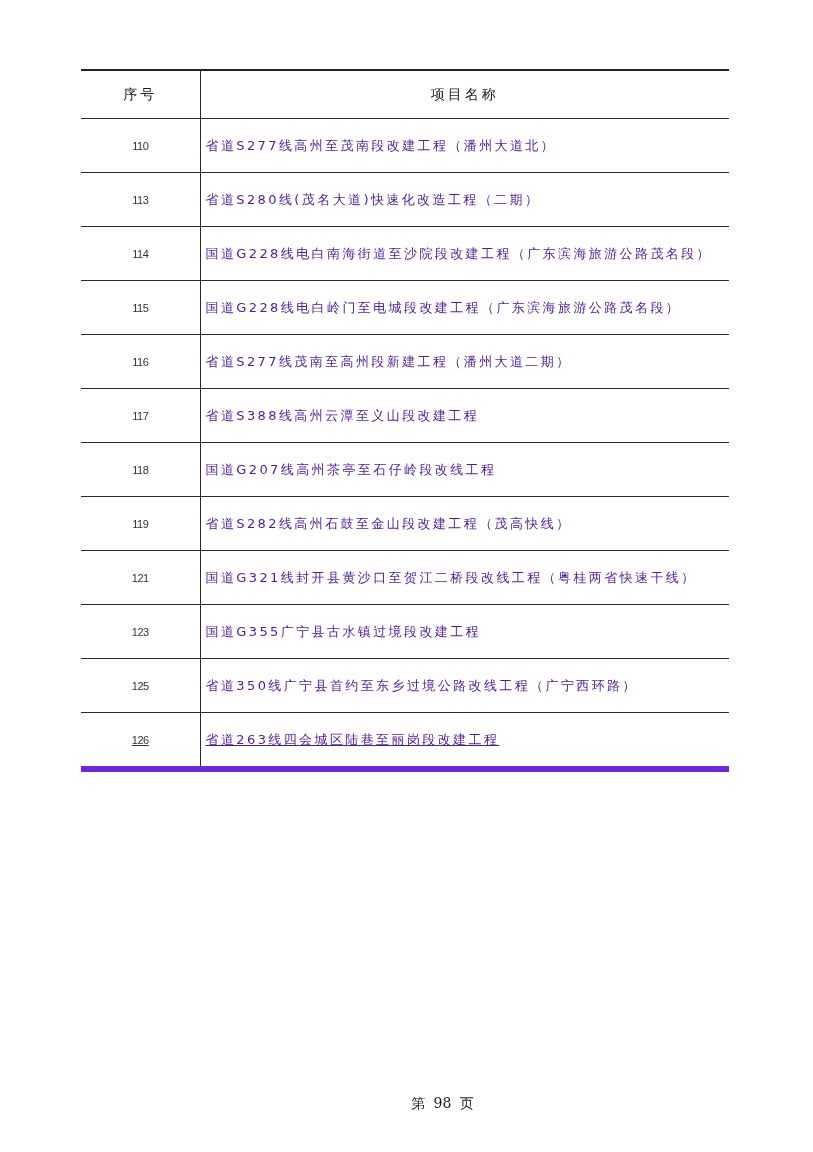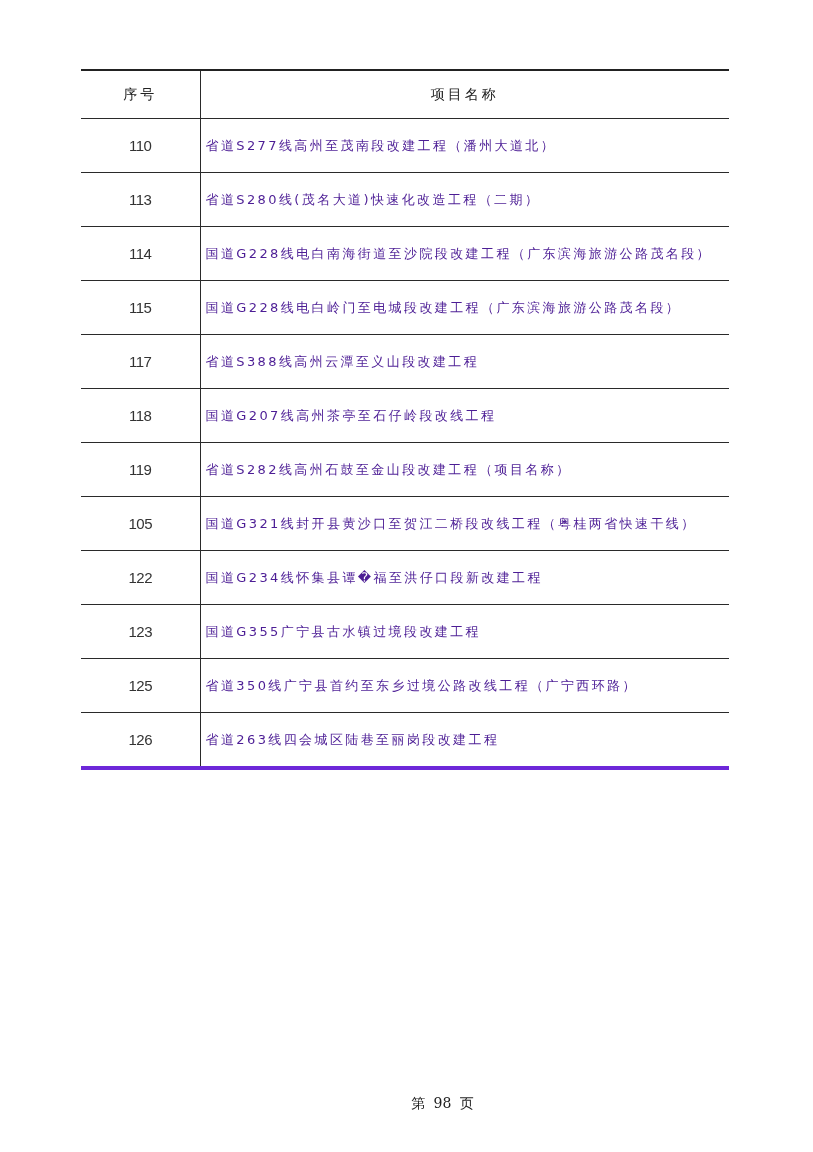--- a/index.html
+++ b/index.html
@@ -47,26 +47,27 @@
       color: #222;
     }
     table.projects th.h-no,
     table.projects td.c-no {
       border-right: 1.5px solid #2a2a2a;
     }
     table.projects tbody td {
       height: 53px;
     }
     table.projects tbody tr:last-child td {
-      border-bottom: 4px solid #6d28d9;
+      border-bottom: 6px solid #6d28d9;
+      text-decoration: underline;
     }
     td.c-no {
       text-align: center;
       font-family: "Liberation Sans", sans-serif;
-      font-size: 15px;
+      font-size: 11px;
       color: #333;
       letter-spacing: -0.5px;
     }
     td.c-name {
       text-align: left;
       padding-left: 5px !important;
       padding-right: 10px !important;
       font-size: 13px;
       line-height: 22px;
       letter-spacing: 2.4px;
@@ -111,38 +112,38 @@
         </tr>
         <tr>
           <td class="c-no">114</td>
           <td class="c-name">国道G228线电白南海街道至沙院段改建工程（广东滨海旅游公路茂名段）</td>
         </tr>
         <tr>
           <td class="c-no">115</td>
           <td class="c-name">国道G228线电白岭门至电城段改建工程（广东滨海旅游公路茂名段）</td>
         </tr>
         <tr>
+          <td class="c-no">116</td>
+          <td class="c-name">省道S277线茂南至高州段新建工程（潘州大道二期）</td>
+        </tr>
+        <tr>
           <td class="c-no">117</td>
           <td class="c-name">省道S388线高州云潭至义山段改建工程</td>
         </tr>
         <tr>
           <td class="c-no">118</td>
           <td class="c-name">国道G207线高州茶亭至石仔岭段改线工程</td>
         </tr>
         <tr>
           <td class="c-no">119</td>
-          <td class="c-name">省道S282线高州石鼓至金山段改建工程（项目名称）</td>
+          <td class="c-name">省道S282线高州石鼓至金山段改建工程（茂高快线）</td>
         </tr>
         <tr>
-          <td class="c-no">105</td>
+          <td class="c-no">121</td>
           <td class="c-name">国道G321线封开县黄沙口至贺江二桥段改线工程（粤桂两省快速干线）</td>
-        </tr>
-        <tr>
-          <td class="c-no">122</td>
-          <td class="c-name">国道G234线怀集县谭�福至洪仔口段新改建工程</td>
         </tr>
         <tr>
           <td class="c-no">123</td>
           <td class="c-name">国道G355广宁县古水镇过境段改建工程</td>
         </tr>
         <tr>
           <td class="c-no">125</td>
           <td class="c-name">省道350线广宁县首约至东乡过境公路改线工程（广宁西环路）</td>
         </tr>
         <tr>

